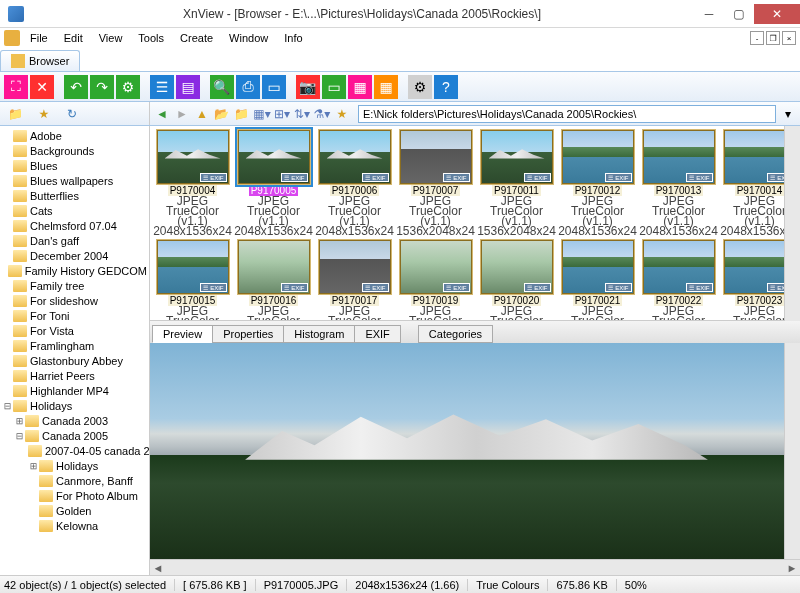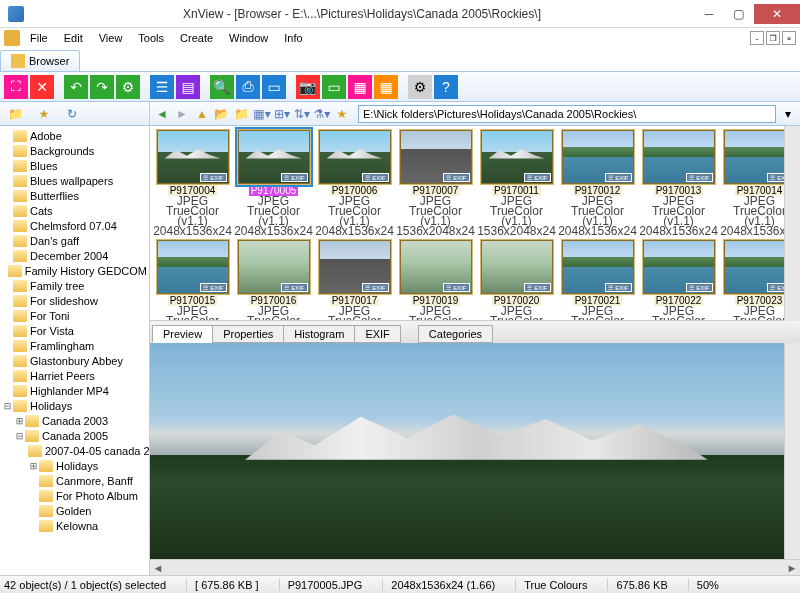--- a/index.html
+++ b/index.html
@@ -59,21 +59,21 @@
 .thumb .meta { font-size: 12px; color: #444; text-align: center; line-height: 10px; }
 .bottompane { flex: 1; display: flex; flex-direction: column; background: #e8e8e8; }
 .btabs { height: 22px; background: linear-gradient(#f4f4f4,#e0e0e0); display: flex; align-items: flex-end; padding-left: 2px; }
 .btab { background: #f0f0f0; border: 1px solid #aaa; padding: 2px 10px; font-size: 11px; margin-right: -1px; }
 .btab.active { background: #fff; border-bottom-color: #fff; }
 .preview { flex: 1; background: #fff; display: flex; align-items: center; justify-content: center; overflow: hidden; position: relative; }
 .preview .img { width: 100%; height: 100%; background: linear-gradient(180deg,#7fb3d5 0%,#a9cce3 35%,#d5dbdb 42%,#b8c0c4 48%,#a0aab0 52%,#1b3a1b 52%,#2d4a2d 65%,#1a3018 100%); position: relative; }
 .preview .img::before { content:""; position:absolute; left:15%; right:12%; top:32%; height:22%; background: linear-gradient(90deg,#ccc,#f0f0f0,#d0d0d0,#e8e8e8,#b8b8b8); clip-path: polygon(0 100%,8% 40%,15% 70%,25% 10%,35% 55%,45% 5%,55% 50%,65% 15%,75% 60%,85% 25%,95% 70%,100% 100%); }
 .scrollv { width: 16px; background: #e8e8e8; border-left: 1px solid #ccc; }
 .status { height: 18px; background: linear-gradient(#f8f8f8,#e8e8e8); border-top: 1px solid #ccc; display: flex; align-items: center; font-size: 11px; padding: 0 4px; gap: 8px; }
-.status span { border-right: 1px solid #ccc; padding-right: 20px; }
+.status span { border-right: 1px solid #ccc; padding-right: 8px; }
 .hscroll { height: 16px; background: #e8e8e8; border-top: 1px solid #ccc; display: flex; align-items: center; }
 .hscroll .arrow { width: 16px; text-align: center; color: #666; }
 </style>
 </head>
 <body>
 
 <div class="titlebar">
   <div class="appicon"></div>
   <div class="title">XnView - [Browser - E:\...\Pictures\Holidays\Canada 2005\Rockies\]</div>
   <div class="winbtns">

